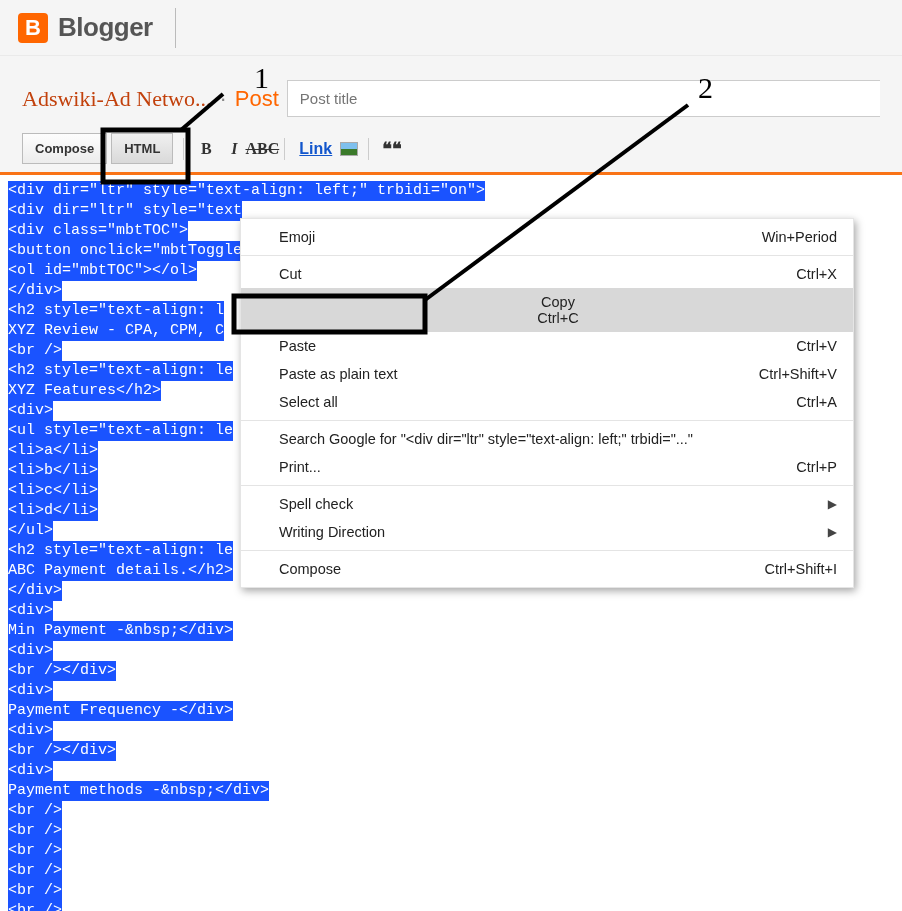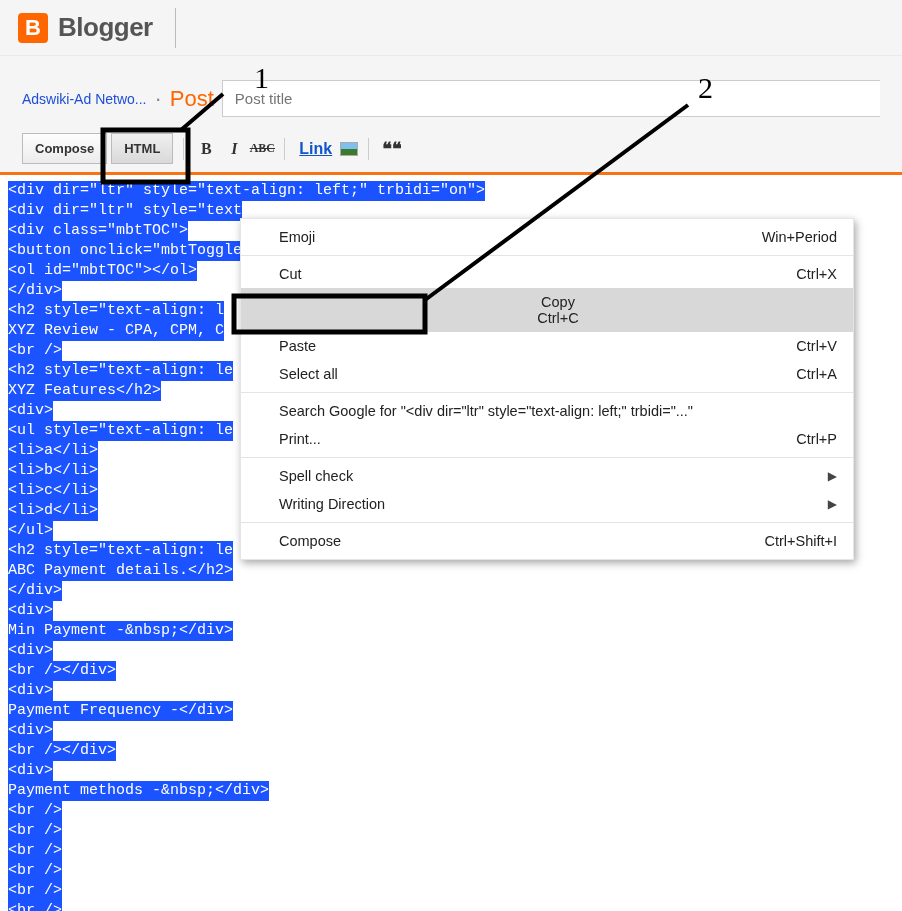--- a/index.html
+++ b/index.html
@@ -51,22 +51,23 @@
     margin-left: 22px;
   }
   
   .title-row {
     display: flex;
     align-items: center;
     padding: 24px 22px 10px 22px;
     gap: 8px;
   }
   .blog-title {
-    font-size: 14px;
-    color: #1d4ed8;
+    font-size: 22px;
+    color: #c2410c;
+    font-family: Liberation Serif, serif;
   }
   .dot-sep {
     color: #888;
     font-size: 22px;
   }
   .post-keyword {
     font-size: 22px;
     color: #ff6600;
   }
   .post-title-input {
@@ -110,21 +111,21 @@
     display: flex;
     align-items: center;
     justify-content: center;
     font-family: "Times New Roman", serif;
     font-size: 16px;
     font-weight: bold;
     color: #333;
     cursor: pointer;
   }
   .ticon.italic { font-style: italic; }
-  .ticon.strike { text-decoration: line-through; font-size: 12px; }
+  .ticon.strike { text-decoration: line-through; font-size: 16px; }
   .link-btn {
     color: #1155cc;
     font-size: 16px;
     font-weight: bold;
     text-decoration: underline;
     cursor: pointer;
     padding: 0 4px;
   }
   .img-icon {
     width: 18px;
@@ -285,20 +286,24 @@
     </div>
     <div class="ctx-item hl">
       <span>Copy</span>
       <span class="ctx-sc">Ctrl+C</span>
     </div>
     <div class="ctx-item">
       <span>Paste</span>
       <span class="ctx-sc">Ctrl+V</span>
     </div>
     <div class="ctx-item">
+      <span>Paste as plain text</span>
+      <span class="ctx-sc">Ctrl+Shift+V</span>
+    </div>
+    <div class="ctx-item">
       <span>Select all</span>
       <span class="ctx-sc">Ctrl+A</span>
     </div>
     <div class="ctx-sep"></div>
     <div class="ctx-item">
       <span>Search Google for "&lt;div dir="ltr" style="text-align: left;" trbidi="..."</span>
       <span class="ctx-sc"></span>
     </div>
     <div class="ctx-item">
       <span>Print...</span>

